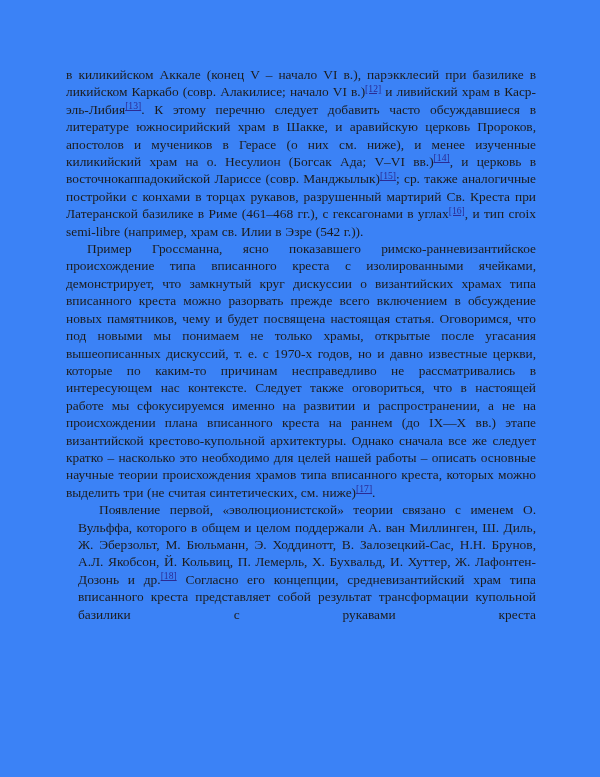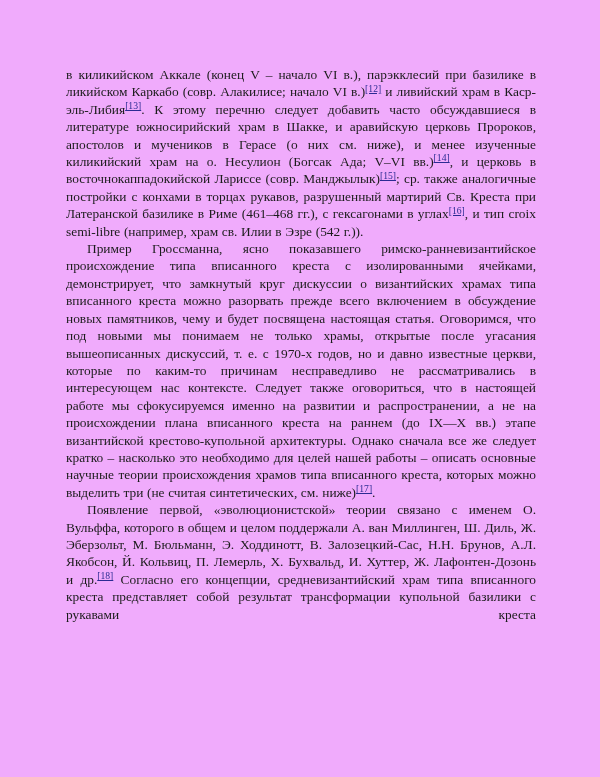--- a/index.html
+++ b/index.html
@@ -4,21 +4,21 @@
 <style>
   html, body {
     margin: 0;
     padding: 0;
     background: #ffffff;
   }
   .page {
     position: relative;
     width: 600px;
     height: 777px;
-    background: #f0abfc;
+    background: #3b82f6;
     overflow: hidden;
   }
   .page-text {
     position: absolute;
     left: 66px;
     top: 66px;
     width: 470px;
     font-family: "Liberation Serif", "DejaVu Serif", serif;
     font-size: 13.4px;
     line-height: 17.4px;
@@ -29,20 +29,21 @@
   .page-text p {
     margin: 0;
     padding: 0;
   }
   .page-text p.indent {
     text-indent: 21px;
   }
   
   .page-text p:last-child {
     text-align-last: justify;
+    margin-left: 12px;
   }
   a.footref {
     text-decoration: underline;
     font-size: 0.72em;
     line-height: 0;
     position: relative;
     vertical-align: baseline;
     bottom: 0.48em;
     cursor: pointer;
   }

